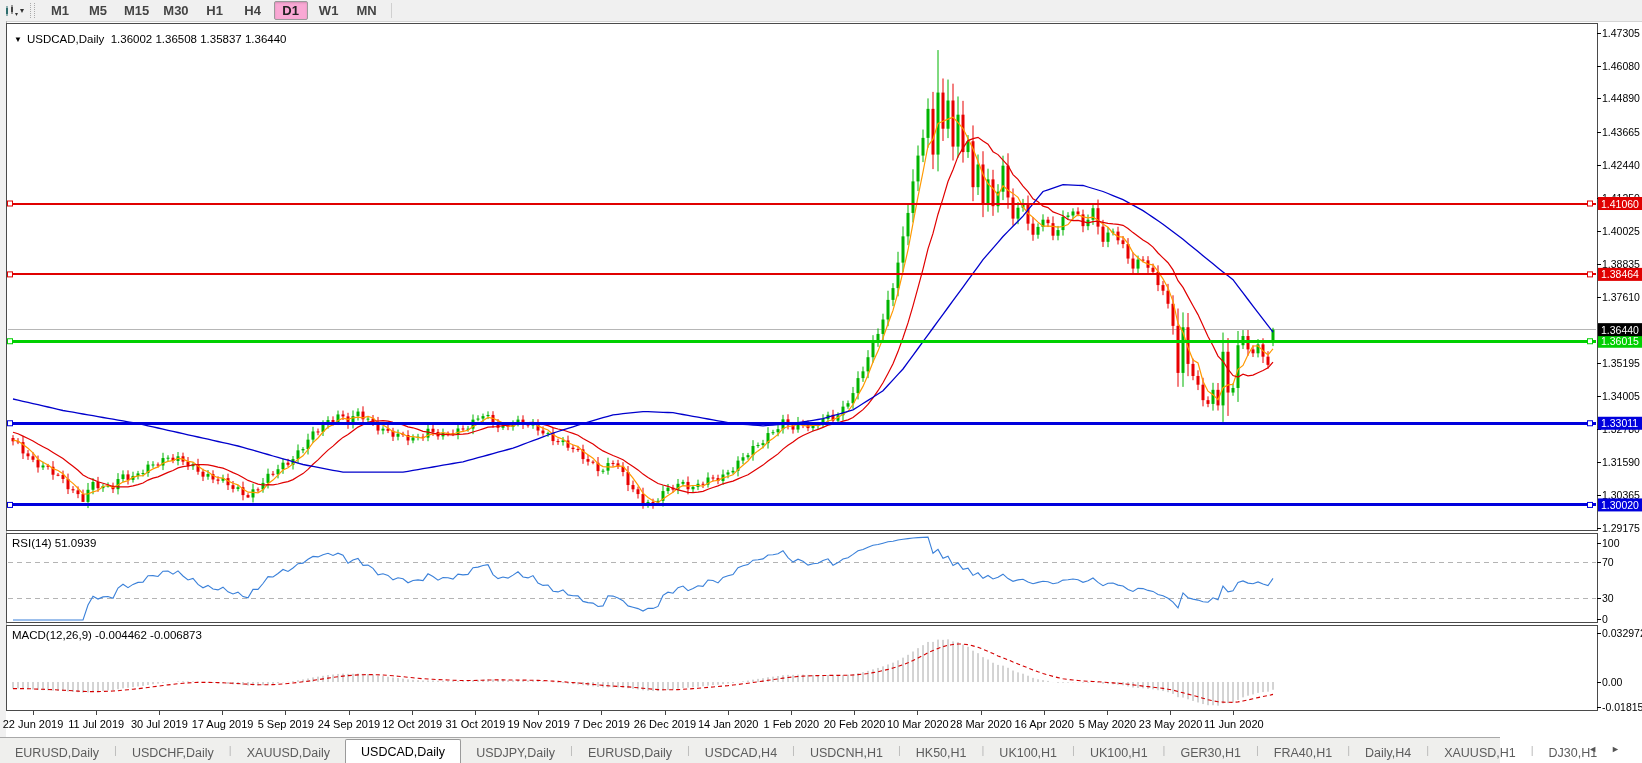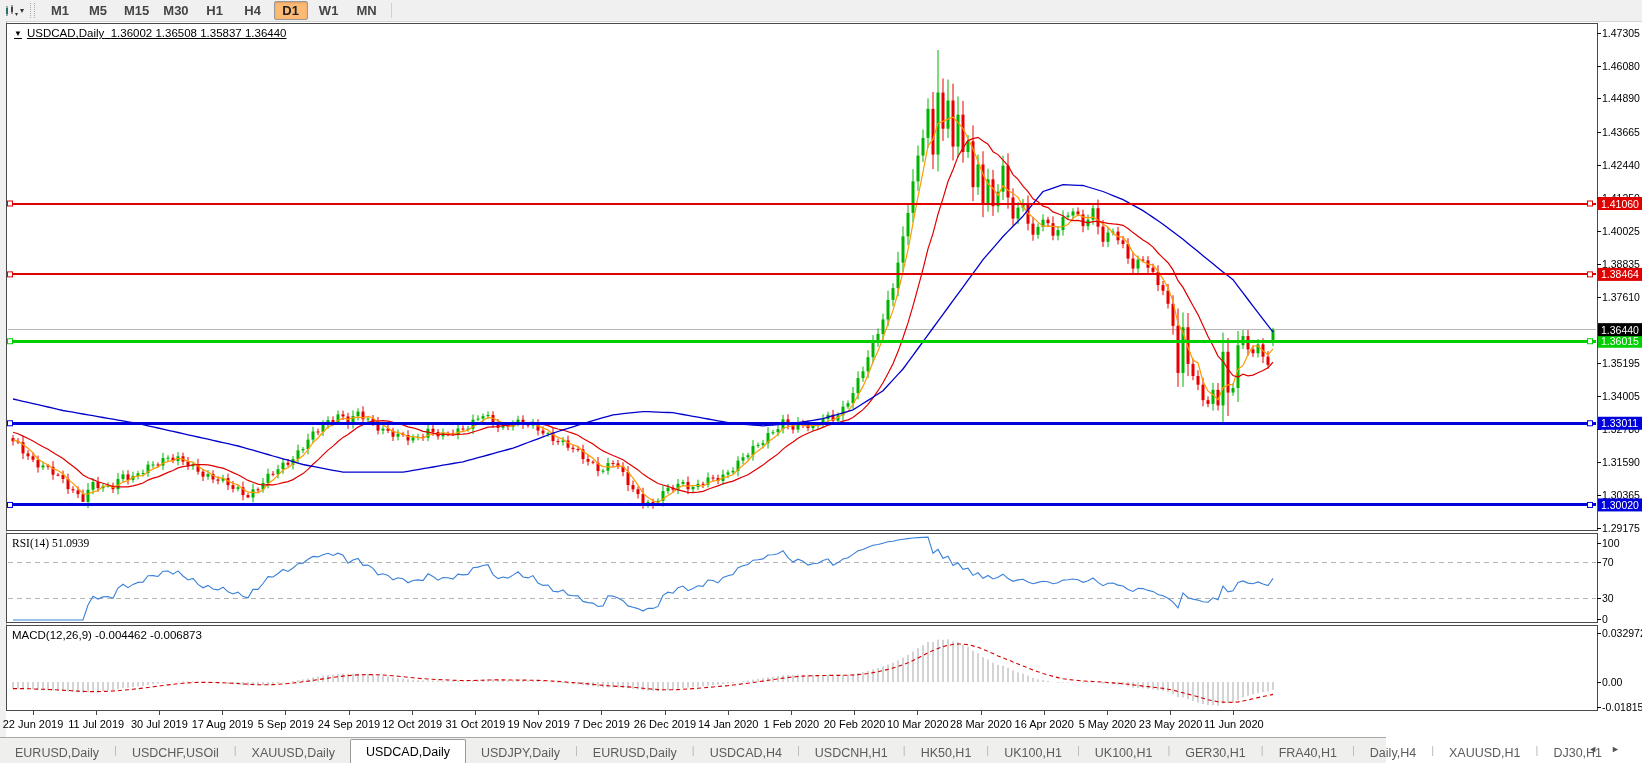--- a/index.html
+++ b/index.html
@@ -6,40 +6,40 @@
   #screen{position:relative;width:1642px;height:763px;background:#fff;overflow:hidden;
           font-family:"Liberation Sans","DejaVu Sans",sans-serif;-webkit-font-smoothing:antialiased;}
   
   #toolbar{position:absolute;left:0;top:0;width:1642px;height:21px;background:#f0f0f0;
            border-bottom:1px solid #d4d4d4;display:flex;align-items:center;}
   .tool-icon{width:16px;height:15px;margin-left:3px;display:flex;align-items:center;justify-content:center;}
   .dd-caret{font-size:8px;color:#333;margin:0 4px 0 1px;cursor:default;}
   .grip{width:3px;height:15px;margin:0 6px 0 2px;border-left:1px dotted #aaa;border-right:1px dotted #aaa;}
   .tfbtn{min-width:24px;padding:1px 4px;margin:0 2px;height:15px;line-height:15px;text-align:center;
          font-size:13px;font-weight:bold;color:#444;border:1px solid transparent;border-radius:2px;}
-  .tfbtn.active{background:#fdba74;border:1px solid #9a9a9a;color:#222;box-shadow:inset 0 1px 2px rgba(0,0,0,.15);}
+  .tfbtn.active{background:#f9a8d4;border:1px solid #9a9a9a;color:#222;box-shadow:inset 0 1px 2px rgba(0,0,0,.15);}
   .tool-sep{width:1px;height:15px;background:#d0d0d0;margin:0 5px;}
   
   #left-frame{position:absolute;left:0;top:21px;width:6px;height:742px;background:#f0f0f0;border-right:1px solid #b5b5b5;}
   
   .panel{position:absolute;left:6px;width:1592px;border:1px solid #4a4a4a;background:#fff;box-sizing:border-box;}
   #main-panel{top:23px;height:508px;}
   #rsi-panel{top:533px;height:90px;}
   #macd-panel{top:625px;height:86px;}
   #date-strip{position:absolute;left:6px;top:711px;width:1592px;height:26px;background:#fff;}
   
   .pane-label{position:absolute;font-size:11.5px;color:#000;z-index:8;white-space:nowrap;}
-  #chart-title{left:14px;top:27px;text-decoration:underline;}
+  #chart-title{left:14px;top:33px;}
   #chart-title .caret{font-size:8px;position:relative;top:-1px;margin-right:5px;}
-  #rsi-label{left:12px;top:537px;font-family:Liberation Serif, serif;}
+  #rsi-label{left:12px;top:537px;}
   #macd-label{left:12px;top:629px;}
   
   #plot{position:absolute;left:0;top:0;z-index:5;pointer-events:none;}
   
-  #tabbar{position:absolute;left:0;top:737px;width:1386px;height:26px;background:#efefed;
+  #tabbar{position:absolute;left:0;top:737px;width:1500px;height:26px;background:#efefed;
           border-top:1px solid #a8a8a8;display:flex;align-items:flex-end;}
   .tab{height:19px;line-height:19px;padding:2px 15px 1px 15px;font-size:12.5px;color:#5c5c5c;white-space:nowrap;}
   .tab.active{background:#fff;border:1px solid #9a9a9a;border-bottom:none;color:#000;height:21px;line-height:21px;
               margin-bottom:0;border-radius:2px 2px 0 0;}
   .tab-sep{color:#b8b8b8;font-size:11px;align-self:center;margin-bottom:3px;}
   #tab-scrollers{position:absolute;right:8px;top:744px;z-index:9;font-size:9px;color:#555;letter-spacing:14px;}
 </style>
 </head>
 <body>
 
@@ -996,21 +996,21 @@
         <text x="1170.6000000000001" y="728" text-anchor="middle">23 May 2020</text>
         <line x1="1233.8" y1="711" x2="1233.8" y2="715" stroke="#444" shape-rendering="crispEdges"></line>
         <text x="1233.8" y="728" text-anchor="middle">11 Jun 2020</text>
       </g>
     </svg>
 
   <div id="tabbar">
       <span style="width: 10px;"></span>
       <div class="tab">EURUSD,Daily</div>
       <span class="tab-sep">|</span>
-      <div class="tab">USDCHF,USOil</div>
+      <div class="tab">USDCHF,Daily</div>
       <span class="tab-sep">|</span>
       <div class="tab">XAUUSD,Daily</div>
       <div class="tab active">USDCAD,Daily</div>
       <div class="tab">USDJPY,Daily</div>
       <span class="tab-sep">|</span>
       <div class="tab">EURUSD,Daily</div>
       <span class="tab-sep">|</span>
       <div class="tab">USDCAD,H4</div>
       <span class="tab-sep">|</span>
       <div class="tab">USDCNH,H1</div>

